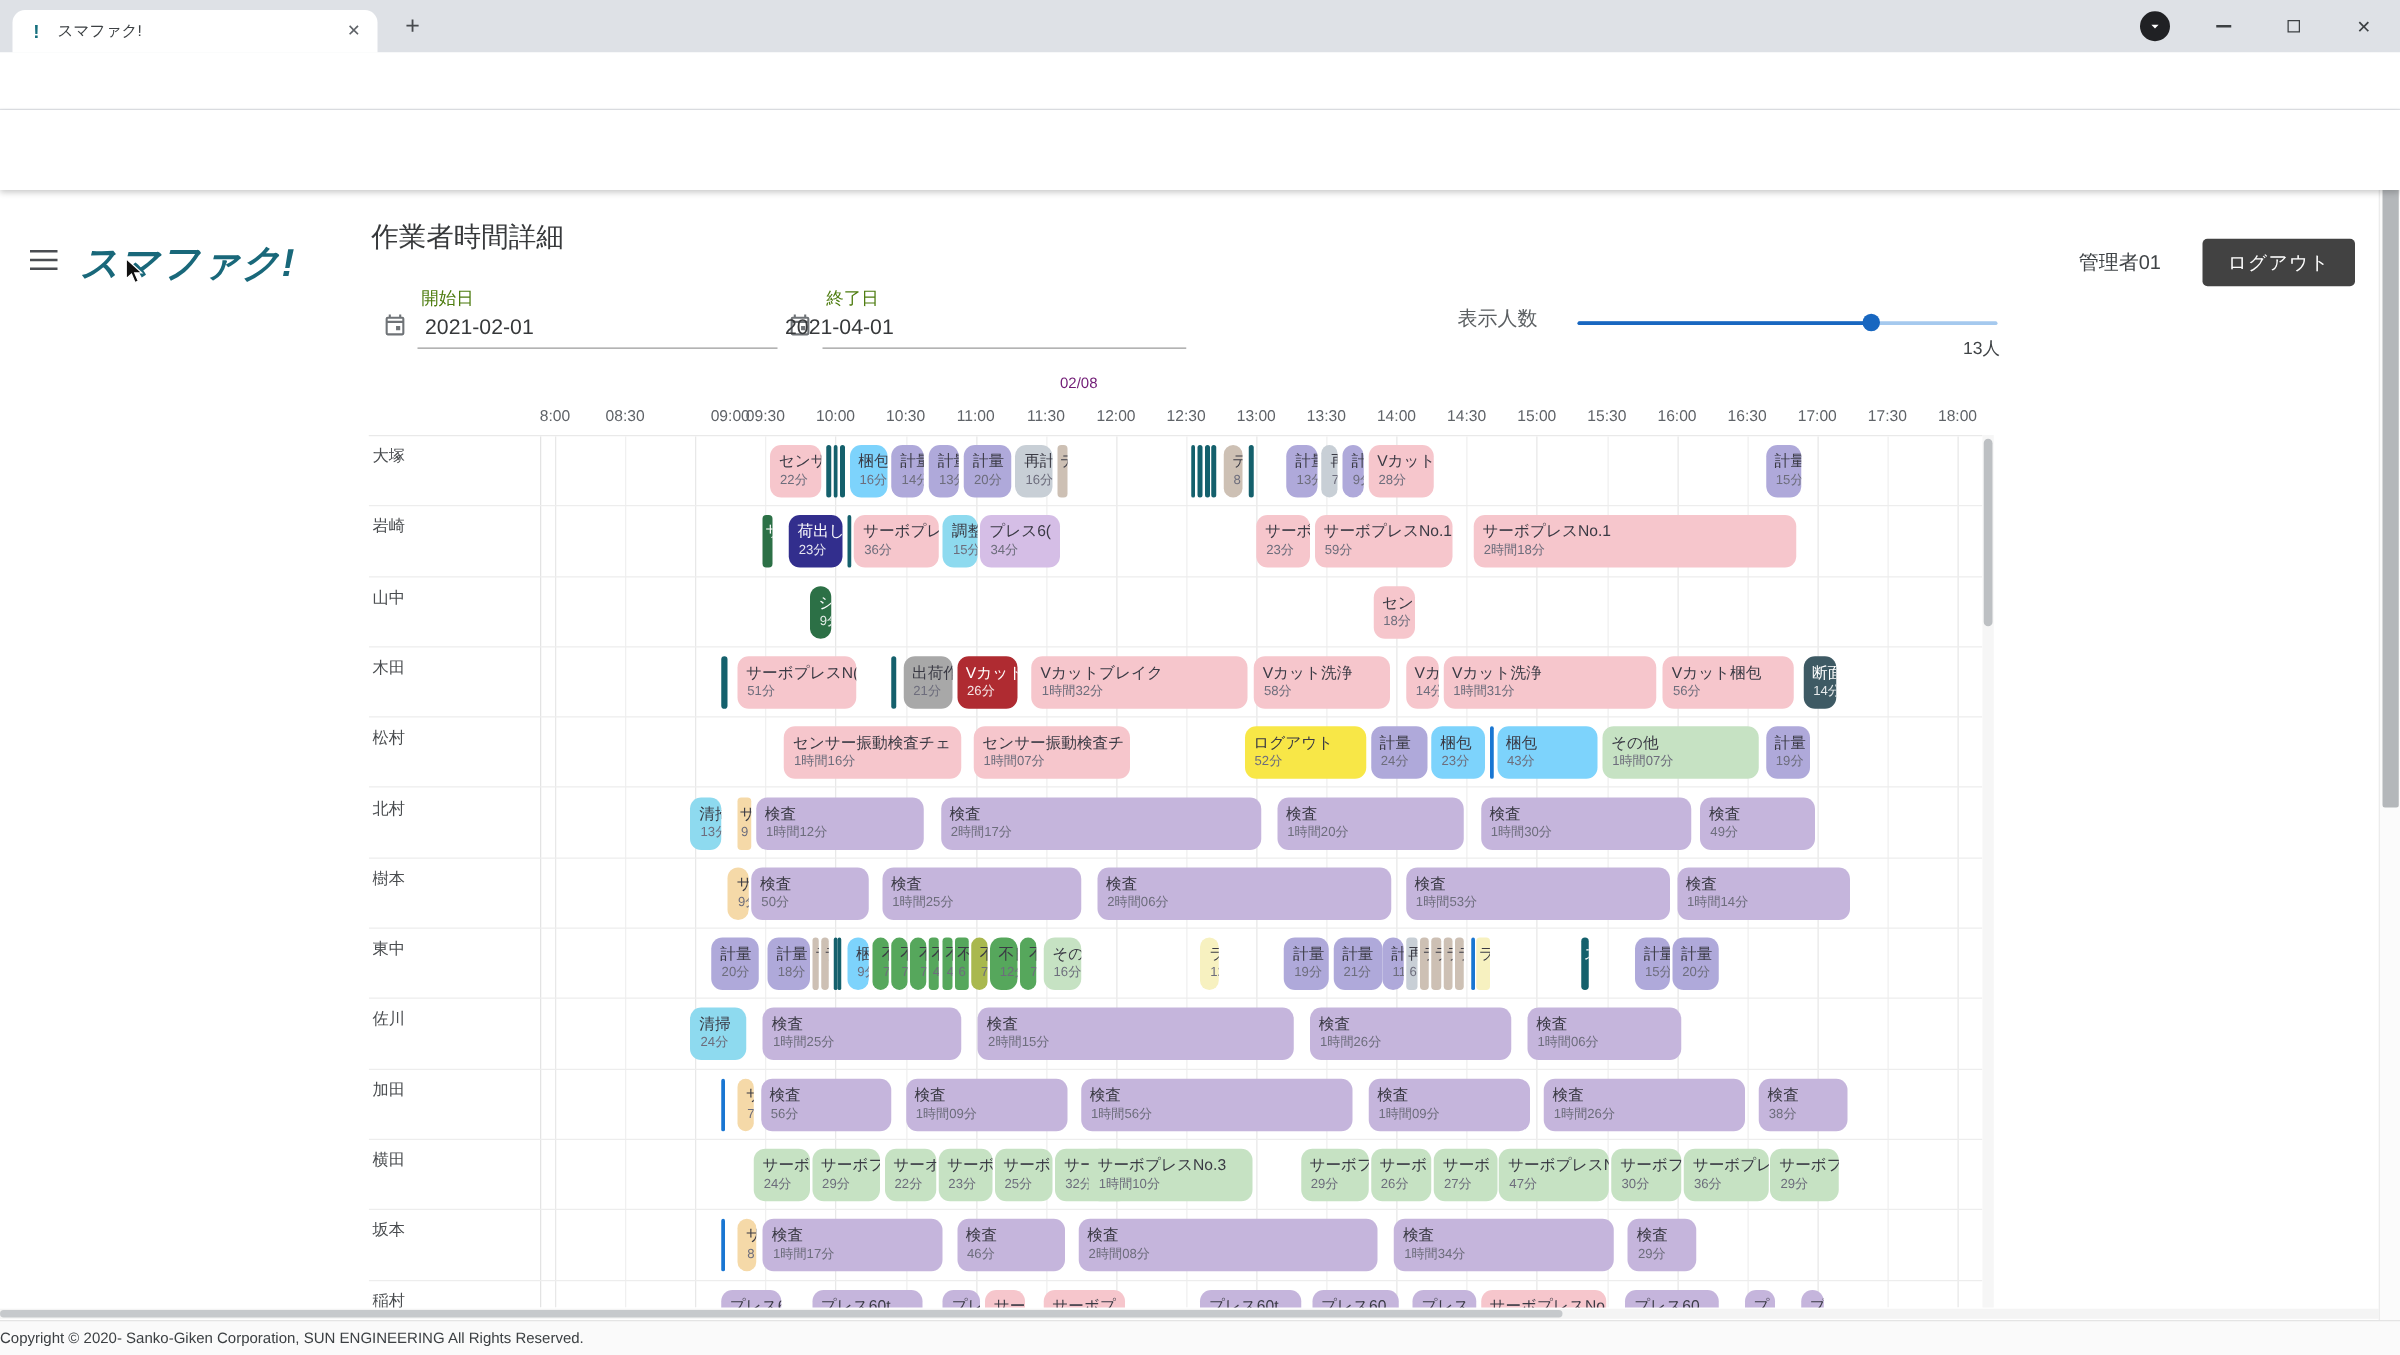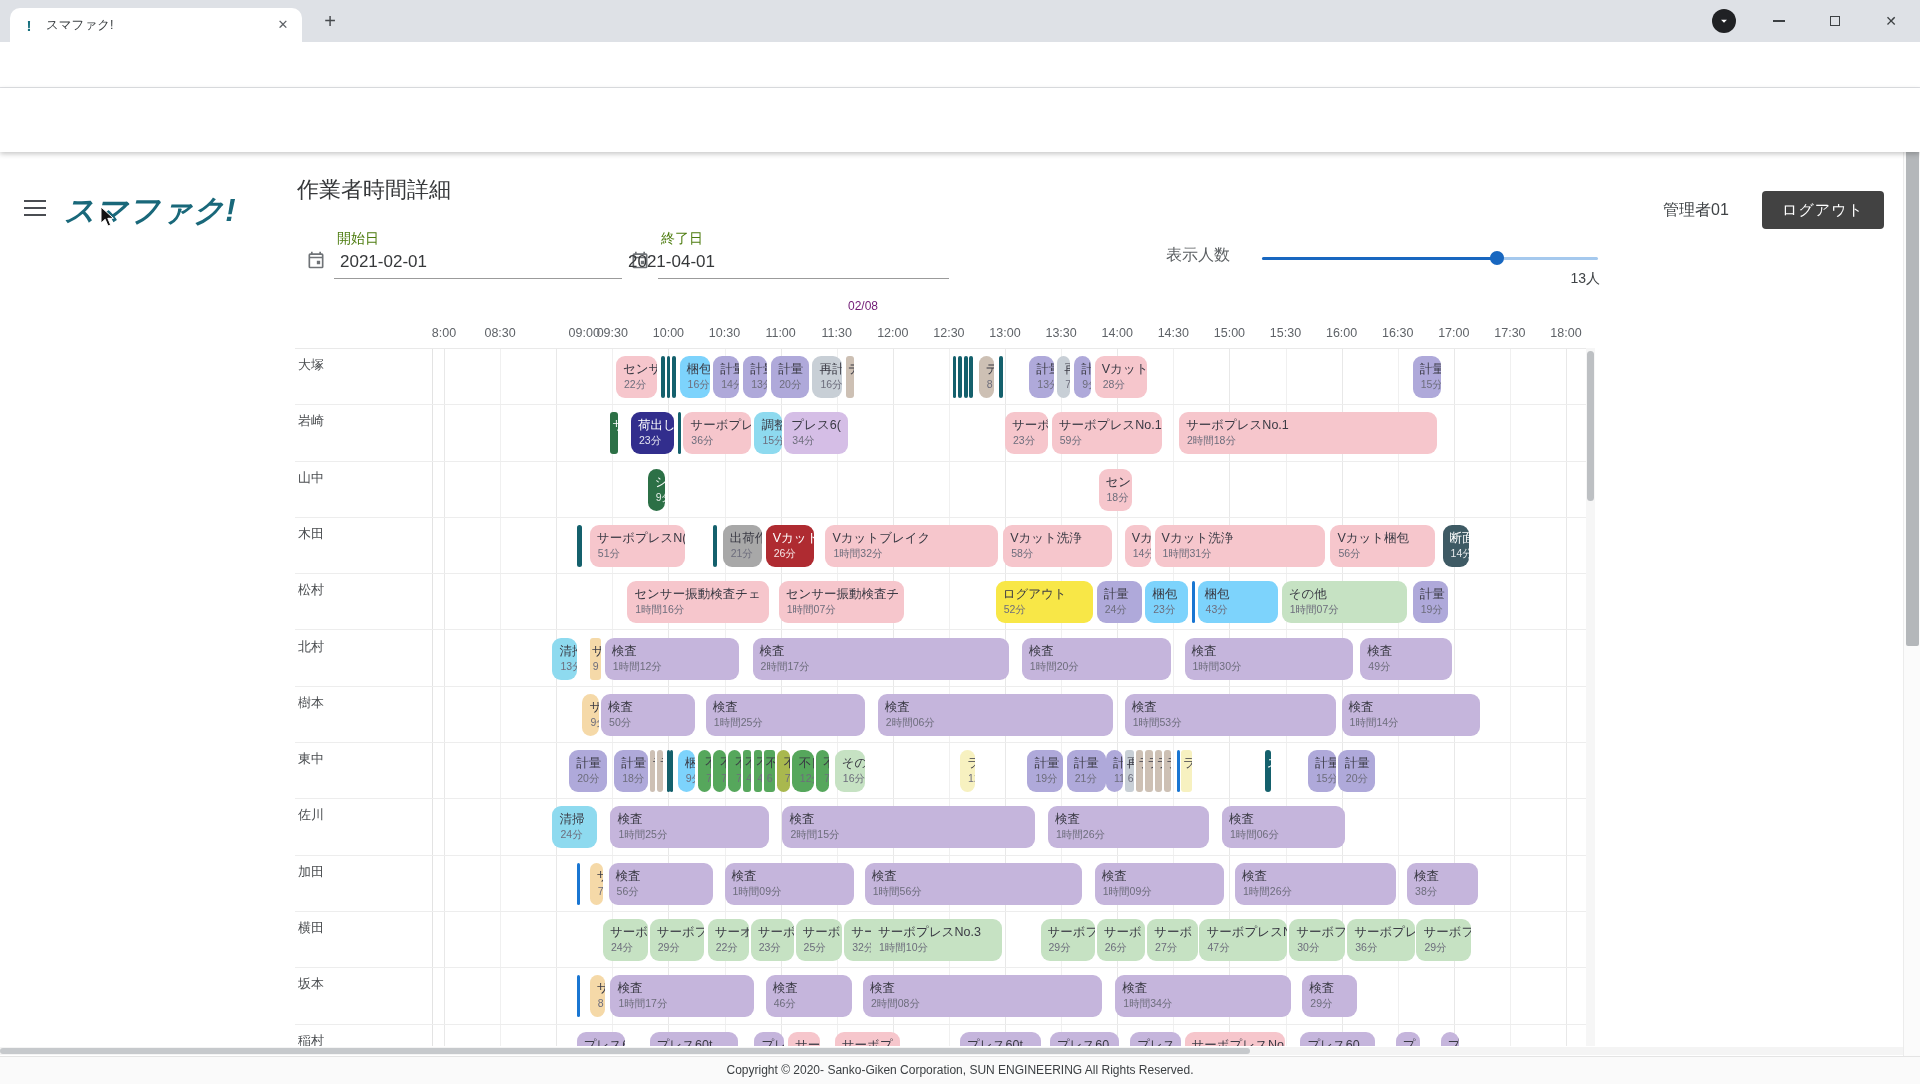--- a/index.html
+++ b/index.html
@@ -85,21 +85,21 @@
   #chart-scroll { left:1586px; top:348px; width:9px; height:698px; background:#f6f6f6; }
   #chart-scroll i { display:block; margin:3px 1px 0; width:7px; height:150px; background:#bdc0c3; border-radius:4px; }
 
   #hscroll { left:0; top:1047px; width:1903px; height:8px; background:#f4f4f4; }
   #hscroll i { display:block; margin-top:1px; width:1250px; height:6px; background:#c6c9cc; border-radius:3px; }
   #vscroll { left:1903px; top:88px; width:17px; height:996px; background:#fbfbfb; border-left:1px solid #ececec; }
   #vscroll .arr { font-size:8px; color:#6f7274; text-align:center; line-height:16px; }
   #vscroll .thumb { position:absolute; left:2px; top:18px; width:13px; height:540px; background:#b4b7ba; border-radius:2px; }
 
   #footer { left:0; top:1056px; width:1920px; height:28px; background:#fafafa; border-top:1px solid #e4e4e4;
-            text-align:center; font-size:12px; color:#3c4043; line-height:26px; }
+            font-size:12px; color:#3c4043; line-height:26px; }
 
   svg.ic { display:block; width:100%; height:100%; }
 </style>
 </head>
 <body>
 
 <div id="tabstrip" class="abs">
   <div id="tab" class="abs">
     <span id="tab-favicon">!</span>
     <span id="tab-title">スマファク!</span>

